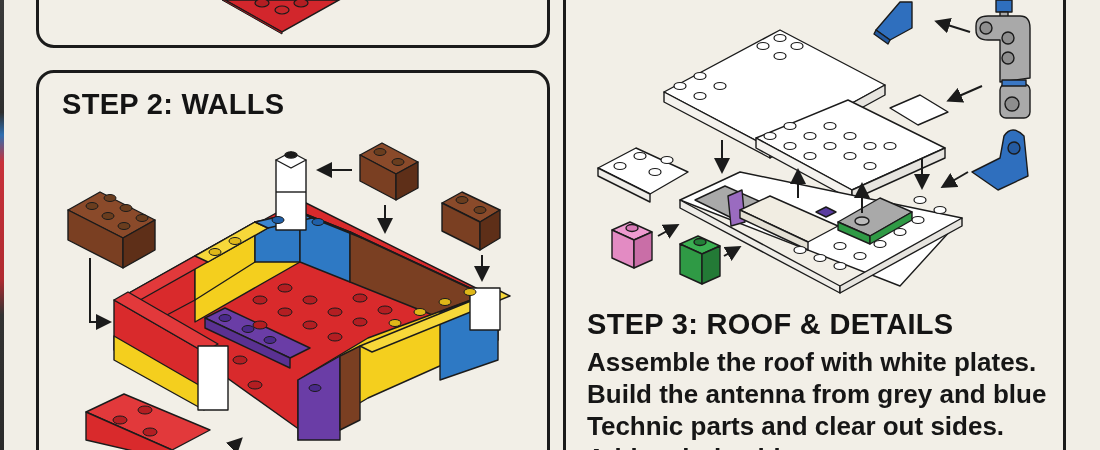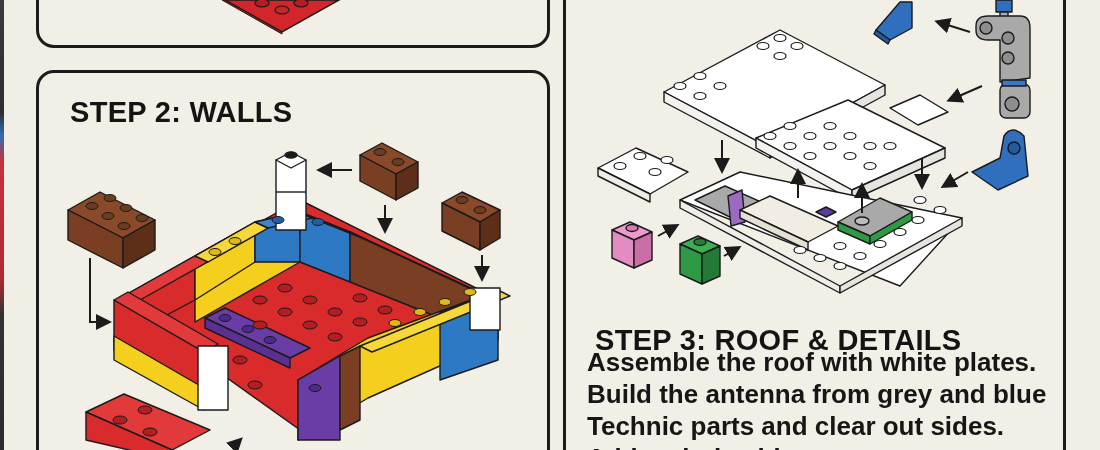--- a/index.html
+++ b/index.html
@@ -14,25 +14,25 @@
     background:linear-gradient(#3a3a3a 0%, #2e2e2e 25%, #2f6fb1 30%, #c8313a 36%, #b02a30 62%, #333 70%, #2a2a2a 100%);
   }
   .panel {
     position:absolute; border:3px solid #1b1b1b; border-radius:18px; box-sizing:border-box;
     background:#f2efe7;
   }
   .panel-step1 { left:36px; top:-30px; width:514px; height:78px; }
   .panel-step2 { left:36px; top:70px; width:514px; height:420px; }
   .panel-step3 { left:563px; top:-30px; width:503px; height:520px; border-radius:0; border-top:none; border-bottom:none; }
   .step-title {
-    position:absolute; font-weight:bold; font-size:29px; letter-spacing:0.3px; margin:8px;
+    position:absolute; font-weight:bold; font-size:29px; letter-spacing:0.3px; margin:0;
     white-space:nowrap;
   }
   .step2-title { left:62px; top:88px; }
-  .step3-title { left:587px; top:316px;text-align:center; }
+  .step3-title { left:587px; top:308px;text-align:center; }
   .step3-desc {
     position:absolute; left:587px; top:346px; width:460px; margin:0;
     font-size:26px; line-height:32px; font-weight:600; color:#161616;
   }
   svg { position:absolute; overflow:visible; }
 </style>
 </head>
 <body>
 
 <div class="edge-strip"></div>

